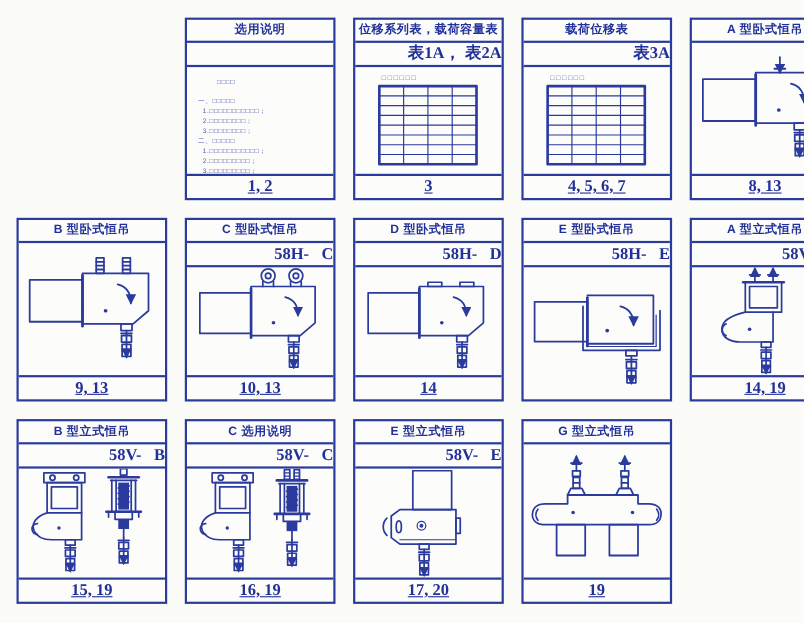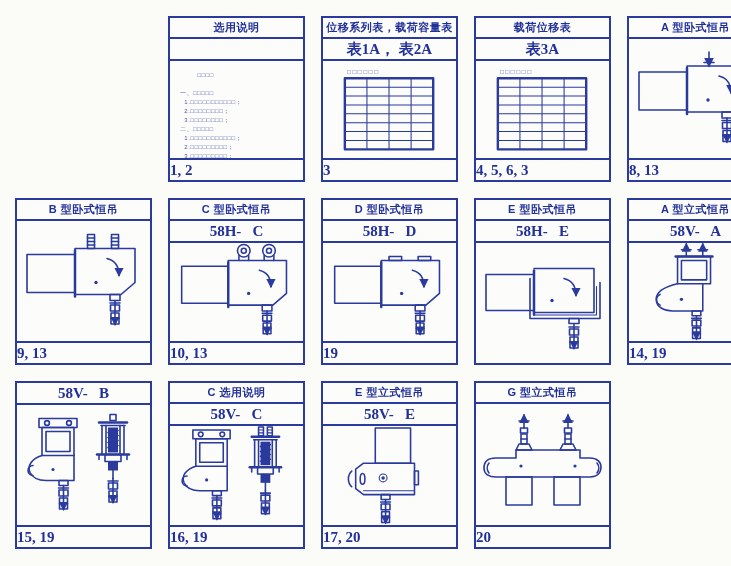--- a/index.html
+++ b/index.html
@@ -23,29 +23,29 @@
     background:var(--cellbg);
     display:flex; flex-direction:column;
   }
   .cell-title {
     height:21px; line-height:19px; border-bottom:2px solid var(--ink);
     text-align:center; font-weight:bold; font-size:11px; letter-spacing:.5px;
     color:var(--ink2); white-space:nowrap; overflow:hidden; flex:0 0 auto;
   }
   .cell-model {
     height:22px; line-height:20px; border-bottom:2px solid var(--ink);
-    text-align:center; font-family:"Liberation Serif", serif; font-weight:700;
+    text-align:right; font-family:"Liberation Serif", serif; font-weight:700;
     font-size:15px; color:var(--ink2); white-space:pre; flex:0 0 auto;
   }
   .cell-body { flex:1 1 auto; position:relative; overflow:hidden; }
   .cell-body > svg { position:absolute; inset:0; width:100%; height:100%; }
   .cell-pages {
     height:22px; line-height:20px; border-top:2px solid var(--ink);
-    text-align:left; font-family:"Liberation Serif", serif; font-weight:700;
-    font-size:15px; color:var(--ink2); white-space:pre; flex:0 0 auto;
+    text-align:center; font-family:"Liberation Serif", serif; font-weight:700;
+    font-size:15px; color:var(--ink2); white-space:pre; flex:0 0 auto;text-decoration:underline;
   }
   
   svg .s, svg line, svg rect, svg path, svg circle, svg ellipse {
     stroke:var(--ink); fill:none; stroke-width:1.6;
     stroke-linecap:round; stroke-linejoin:round;
   }
   svg .f { fill:var(--ink); stroke:none; }
   svg .thick { stroke-width:2.5; }
   svg .thin { stroke-width:1.1; }
   
@@ -153,21 +153,21 @@
         <line x1="89" y1="18" x2="89" y2="92" class="thin"></line>
         <line x1="20" y1="27.25" x2="112" y2="27.25" class="thin"></line>
         <line x1="20" y1="36.5" x2="112" y2="36.5" class="thin"></line>
         <line x1="20" y1="45.75" x2="112" y2="45.75" class="thin"></line>
         <line x1="20" y1="55" x2="112" y2="55" class="thin"></line>
         <line x1="20" y1="64.25" x2="112" y2="64.25" class="thin"></line>
         <line x1="20" y1="73.5" x2="112" y2="73.5" class="thin"></line>
         <line x1="20" y1="82.75" x2="112" y2="82.75" class="thin"></line>
       </svg>
     </div>
-    <div class="cell-pages">4, 5, 6, 3</div>
+    <div class="cell-pages">4, 5, 6, 7</div>
   </div>
 
   <div class="cell" style="grid-area:1/5">
     <div class="cell-title">A 型卧式恒吊</div>
     <div class="cell-body">
       <svg viewBox="0 0 133 101" preserveAspectRatio="xMidYMid meet">
         <use href="#arrdn" x="80" y="4"></use>
           <use href="#arrdn" x="108" y="4"></use>
         <rect x="10" y="24" width="48" height="38"></rect>
         <line x1="58" y1="20" x2="58" y2="66" class="thick"></line>
@@ -227,21 +227,21 @@
         <rect x="96" y="14" width="13" height="4"></rect>
         <rect x="10" y="24" width="48" height="38"></rect>
         <line x1="58" y1="20" x2="58" y2="66" class="thick"></line>
         <path d="M58,18 L118,18 L118,52 L104,64 L58,64 Z"></path>
         <path d="M90,28 C98,30 102,36 102,45" stroke-width="2.3" marker-end="url(#arr)"></path>
         <circle class="f" cx="79" cy="52" r="1.7"></circle>
         <rect x="93" y="64" width="10" height="6"></rect>
         <use href="#tb" x="98" y="70"></use>
       </svg>
     </div>
-    <div class="cell-pages">19</div>
+    <div class="cell-pages">14</div>
   </div>
 
   <div class="cell" style="grid-area:2/4">
     <div class="cell-title">E 型卧式恒吊</div>
     <div class="cell-model">58H-   E</div>
     <div class="cell-body">
       <svg viewBox="0 0 133 101" preserveAspectRatio="xMidYMid meet">
         <rect x="10" y="22" width="48" height="36"></rect>
         <line x1="58" y1="18" x2="58" y2="62" class="thick"></line>
         <path d="M58,16 L118,16 L118,60 L58,60"></path>
@@ -269,20 +269,21 @@
         <path d="M30,53 a6,6 0 0 0 0,11" stroke-width="2.8"></path>
         <circle class="f" cx="52" cy="58" r="1.7"></circle>
         <rect x="63" y="70" width="9" height="5"></rect>
         <use href="#tb" x="67.5" y="75"></use>
       </svg>
     </div>
     <div class="cell-pages">14, 19</div>
   </div>
 
   <div class="cell" style="grid-area:3/1">
+    <div class="cell-title">B 型立式恒吊</div>
     <div class="cell-model">58V-   B</div>
     <div class="cell-body">
       <svg viewBox="0 0 133 101" preserveAspectRatio="xMidYMid meet">
         <rect x="22" y="4" width="38" height="9"></rect>
         <circle cx="30" cy="8.5" r="2.4"></circle>
           <circle cx="52" cy="8.5" r="2.4"></circle>
         <rect x="25" y="13" width="32" height="28"></rect>
         <rect x="29" y="17" width="24" height="20"></rect>
         <path d="M25,41 C15,44 10,51 13,58 C16,64 23,66 29,66 L57,66 L57,41"></path>
         <path d="M16,51 a5,5 0 0 0 0,10" stroke-width="2.8"></path>
@@ -389,17 +390,17 @@
           <path d="M87,30 L97,30 L100,36 L84,36 Z"></path>
         <path d="M40,44 L20,44 C12,44 8,48 8,54 C8,60 13,63 20,63 L114,63 C121,63 125,59 125,53 C125,48 121,44 114,44 L104,44 L104,36 L40,36 Z"></path>
         <path d="M13,49 a8,8 0 0 0 0,10" stroke-width="2.2"></path>
         <path d="M121,49 a8,8 0 0 1 0,10" stroke-width="2.2"></path>
         <circle class="f" cx="45" cy="52" r="1.6"></circle>
           <circle class="f" cx="99" cy="52" r="1.6"></circle>
         <rect x="30" y="63" width="26" height="28"></rect>
         <rect x="78" y="63" width="26" height="28"></rect>
       </svg>
     </div>
-    <div class="cell-pages">20</div>
+    <div class="cell-pages">19</div>
   </div>
 
 
 </div>
 
 </body></html>

